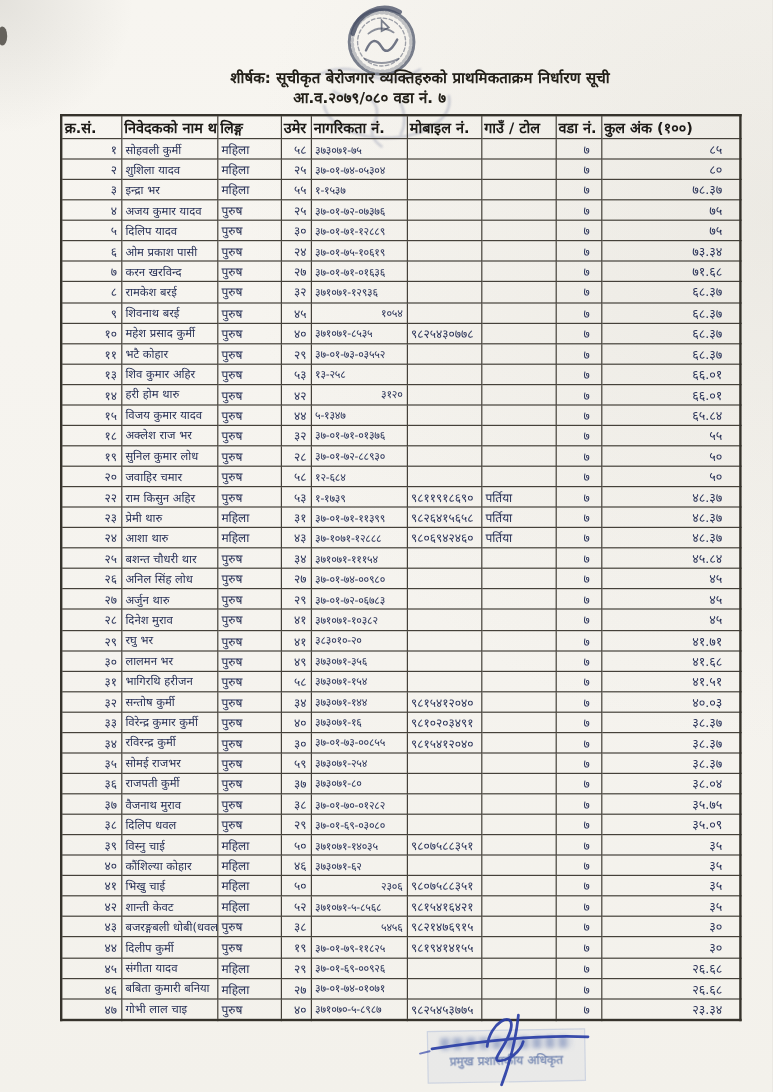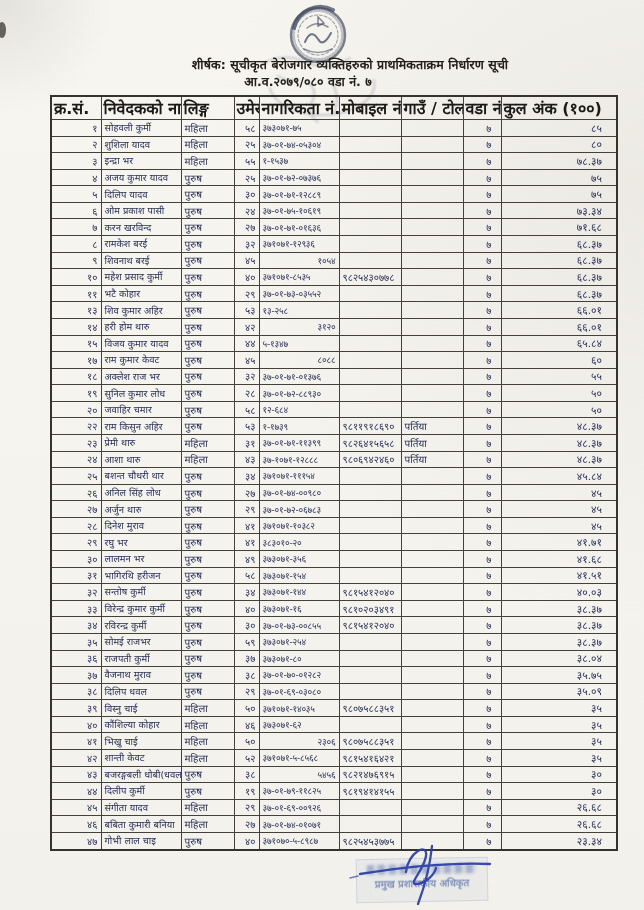--- a/index.html
+++ b/index.html
@@ -22,21 +22,21 @@
   table.sheet{
     position:absolute;left:50px;top:95px;width:566px;height:756px;
     border-collapse:collapse;table-layout:fixed;
     border:2px solid #36332c;background:transparent;
   }
   .sheet th,.sheet td{
     border:1px solid #45413a;padding:0 3px;overflow:hidden;white-space:nowrap;
     height:15px;vertical-align:middle;
   }
   .sheet th{
-    font-size:16px;font-weight:700;text-align:left;padding:0 2px;color:#1c1a17;height:18px;
+    font-size:12px;font-weight:700;text-align:left;padding:0 2px;color:#1c1a17;height:18px;
   }
   .sheet td{font-size:10px;}
   .hand{color:#2a3358;font-weight:500;}
   .r{text-align:right;}
   .l{text-align:left;}
   td.name{font-size:9.5px;margin-left:20px;}
   td.cz{font-size:9px;letter-spacing:-.2px;}
   td.ward{padding-right:9px;}
   td.score{padding-right:14px;font-size:10.5px;}
   .seal{position:absolute;left:278px;top:4px;}
@@ -273,31 +273,20 @@
           <td class="l name hand">विजय कुमार यादव</td>
           <td class="l hand">पुरुष</td>
           <td class="r hand">४४</td>
           <td class="l cz hand">५-१३४७</td>
           <td class="l hand"></td>
           <td class="l hand"></td>
           <td class="r ward hand">७</td>
           <td class="r score hand">६५.८४</td>
         </tr>
         <tr>
-          <td class="r hand">१७</td>
-          <td class="l name hand">राम कुमार केवट</td>
-          <td class="l hand">पुरुष</td>
-          <td class="r hand">४५</td>
-          <td class="r cz hand">८०८८</td>
-          <td class="l hand"></td>
-          <td class="l hand"></td>
-          <td class="r ward hand">७</td>
-          <td class="r score hand">६०</td>
-        </tr>
-        <tr>
           <td class="r hand">१८</td>
           <td class="l name hand">अक्लेश राज भर</td>
           <td class="l hand">पुरुष</td>
           <td class="r hand">३२</td>
           <td class="l cz hand">३७-०१-७१-०१३७६</td>
           <td class="l hand"></td>
           <td class="l hand"></td>
           <td class="r ward hand">७</td>
           <td class="r score hand">५५</td>
         </tr>

